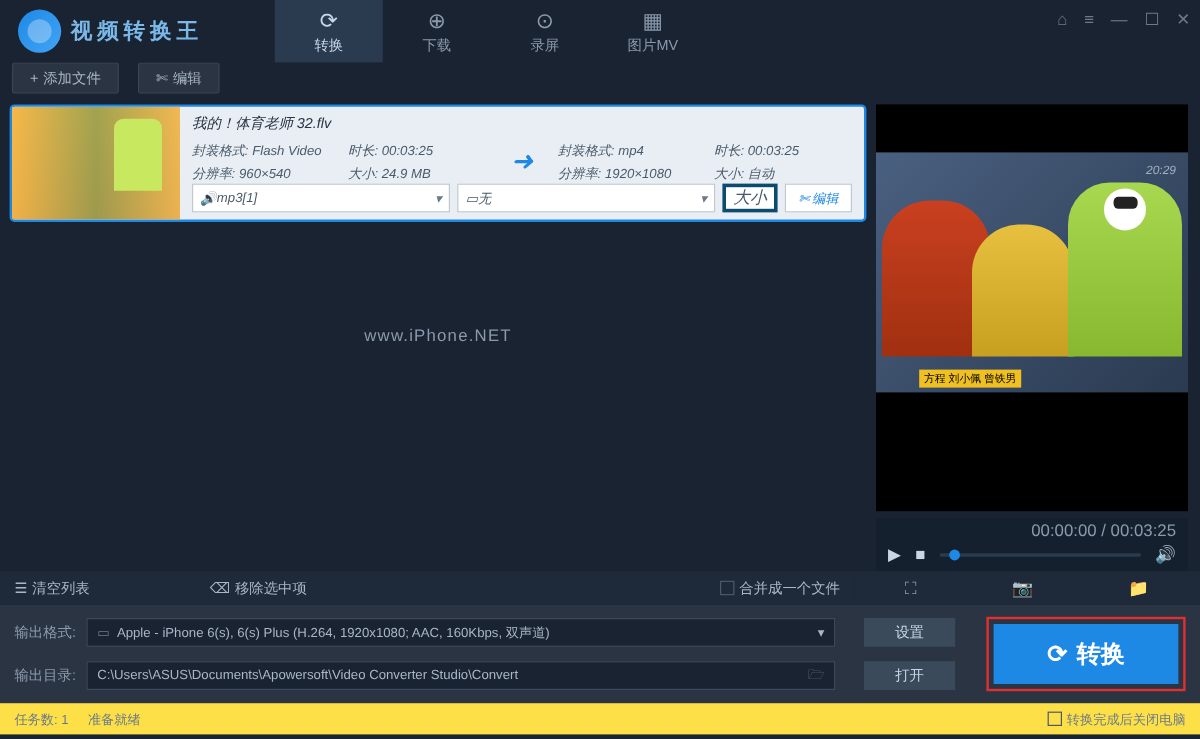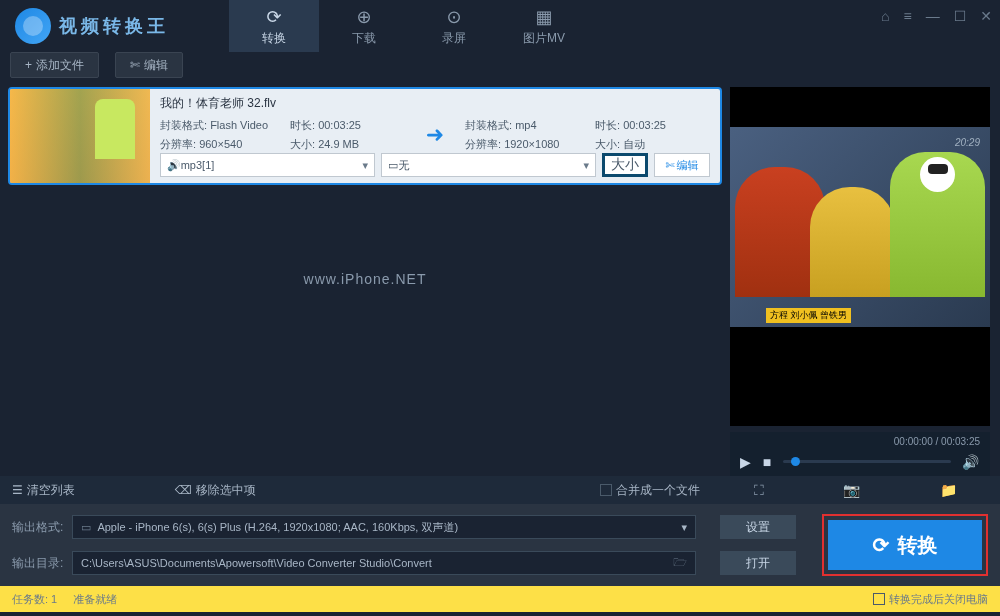--- a/index.html
+++ b/index.html
@@ -20,21 +20,21 @@
 
 .toolbar { height: 30px; padding: 0 10px 8px 10px; display: flex; gap: 16px; }
 .tb-btn { height: 26px; background: #2a3442; border: 1px solid #3a4452; color: #a8b6c6; font-size: 12px; padding: 0 14px; display: flex; align-items: center; gap: 4px; cursor: pointer; border-radius: 2px; }
 
 .main { display: flex; height: 394px; }
 .list-area { flex: 1; padding: 5px 8px; position: relative; }
 .file-card { border: 2px solid #1e88e5; background: #e8eef4; border-radius: 4px; height: 98px; display: flex; overflow: hidden; }
 .thumb { width: 140px; height: 100%; background: linear-gradient(135deg, #e8a040, #d07030); position: relative; }
 .thumb-overlay { position: absolute; inset: 0; background: linear-gradient(90deg, rgba(255,200,80,0.6), rgba(100,180,100,0.5) 50%, rgba(255,220,100,0.6)); }
 .thumb-fig { position: absolute; right: 15px; top: 10px; width: 40px; height: 60px; background: #c8e860; border-radius: 8px 8px 0 0; }
-.file-info { flex: 1; padding: 6px 10px; display: flex; flex-direction: column; }
+.file-info { flex: 1; padding: 6px 10px; display: flex; flex-direction: column; font-style: italic; }
 .file-title { color: #2a3442; font-size: 12px; margin-bottom: 6px; }
 .file-row { display: flex; align-items: center; font-size: 11px; color: #4a5a6a; gap: 0; }
 .file-col { display: flex; flex-direction: column; gap: 4px; }
 .col1 { width: 130px; }
 .col2 { width: 115px; }
 .arrow-col { width: 60px; display: flex; justify-content: center; }
 .arrow { color: #1e88e5; font-size: 22px; }
 .file-bottom { display: flex; margin-top: auto; height: 24px; gap: 6px; }
 .dd { flex: 1; background: #fff; border: 1px solid #c0c8d0; font-size: 11px; color: #4a5a6a; display: flex; align-items: center; padding: 0 6px; position: relative; cursor: pointer; }
 .dd::after { content: "▾"; position: absolute; right: 6px; color: #6a7a8a; }
@@ -48,21 +48,21 @@
 .video-content { width: 100%; height: 200px; position: relative; background: linear-gradient(135deg, #4a6080, #2a3a50); margin-top: -60px; }
 .video-scene { position: absolute; inset: 0; }
 .person-left { position: absolute; left: 5px; top: 40px; width: 90px; height: 130px; background: linear-gradient(#c94020, #a03010); border-radius: 40px 40px 0 0; }
 .person-mid { position: absolute; left: 80px; top: 60px; width: 85px; height: 110px; background: linear-gradient(#e8c040, #c8a020); border-radius: 40px 40px 0 0; }
 .person-right { position: absolute; right: 5px; top: 25px; width: 95px; height: 145px; background: linear-gradient(#a8d850, #88b830); border-radius: 35px 35px 0 0; }
 .person-right::before { content: ""; position: absolute; top: 5px; left: 30px; width: 35px; height: 35px; background: #fff; border-radius: 50%; }
 .person-right::after { content: ""; position: absolute; top: 12px; left: 38px; width: 20px; height: 10px; background: #222; border-radius: 4px; }
 .video-badge { position: absolute; bottom: 4px; left: 4px; background: #f0c020; color: #000; font-size: 9px; padding: 1px 4px; margin-left: 32px; }
 .video-timestamp { position: absolute; top: 10px; right: 10px; color: #a0b0c0; font-size: 10px; font-style: italic; }
 .player-bar { height: 44px; background: #14202e; display: flex; flex-direction: column; padding: 2px 10px; }
-.time-row { text-align: right; color: #8a9aac; font-size: 10px; height: 16px; display: flex; align-items: center; justify-content: flex-end; }
+.time-row { text-align: right; color: #8a9aac; font-size: 14px; height: 16px; display: flex; align-items: center; justify-content: flex-end; }
 .ctrl-row { display: flex; align-items: center; gap: 12px; height: 26px; }
 .pbtn { color: #c8d6e6; font-size: 14px; cursor: pointer; }
 .prog-track { flex: 1; height: 3px; background: #2a3a4f; position: relative; border-radius: 2px; }
 .prog-handle { position: absolute; left: 8px; top: -3px; width: 9px; height: 9px; background: #1e88e5; border-radius: 50%; }
 .vol { color: #c8d6e6; font-size: 14px; cursor: pointer; }
 
 .action-row { height: 28px; background: #1e2a3a; display: flex; align-items: center; padding: 0 12px; color: #a8b6c6; font-size: 12px; gap: 20px; }
 .action-item { display: flex; align-items: center; gap: 4px; cursor: pointer; }
 .action-spacer { flex: 1; }
 .checkbox { width: 12px; height: 12px; border: 1px solid #4a5a6a; display: inline-block; }

